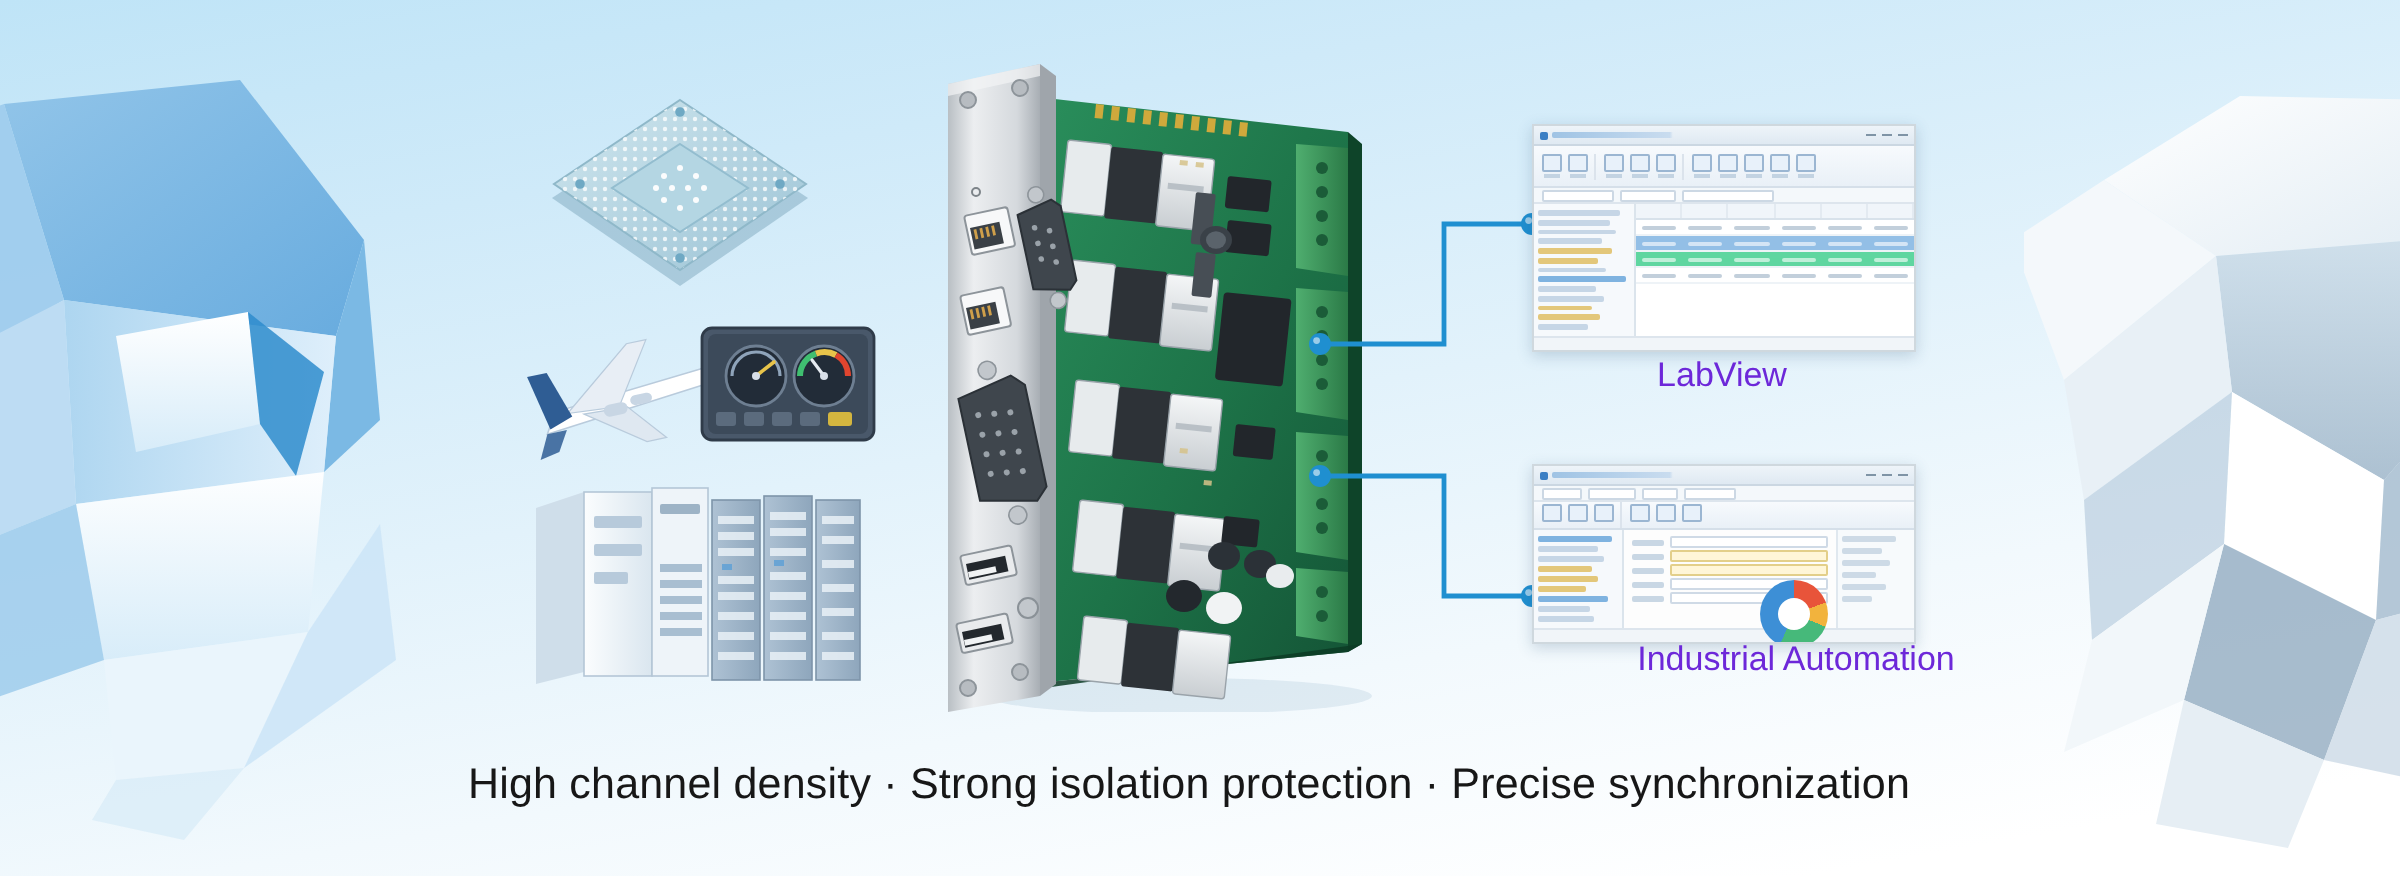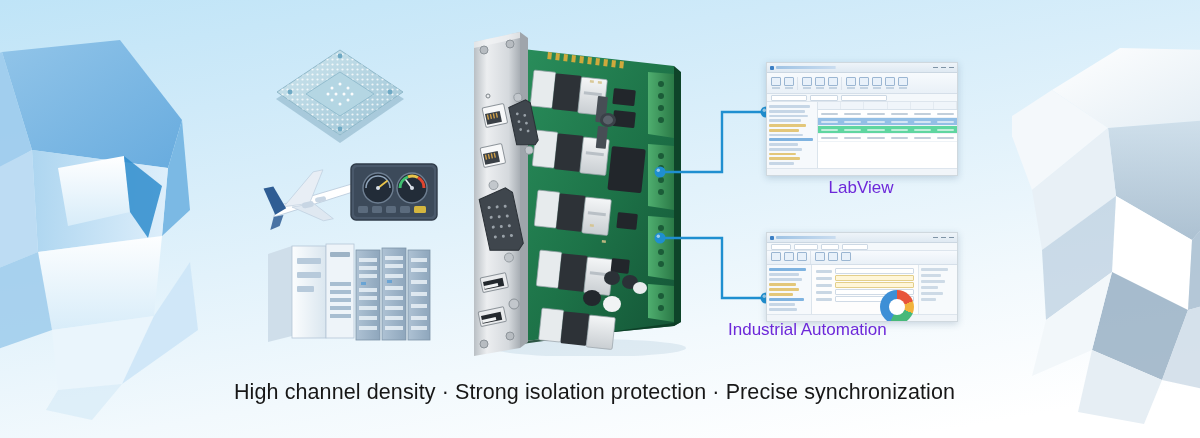--- a/index.html
+++ b/index.html
@@ -90,21 +90,21 @@
     position:relative;}
   .donut::after{content:"";position:absolute;inset:9px;background:#fff;border-radius:50%;}
   .right-panel{width:34px;background:#f7fafc;border-left:1px solid #e0e8ef;padding:3px 2px;
     display:flex;flex-direction:column;gap:3px;}
   .rp{height:3px;background:#cddae6;border-radius:1px;}
   .win-status{height:6px;background:#f1f5f9;border-top:1px solid #dde5ed;}
 
   
   .thumb-label{position:absolute;color:#6d28d9;font-size:17px;white-space:nowrap;}
   .lbl-labview{left:766px;top:178px;width:190px;text-align:center;}
-  .lbl-auto{left:728px;top:320px;width:240px;text-align:left;}
+  .lbl-auto{left:778px;top:320px;width:240px;text-align:center;}
 
   .tagline{
     position:absolute;left:0;right:11px;top:380px;text-align:center;
     font-size:21.5px;color:#171717;letter-spacing:.1px;
   }
 </style>
 </head>
 <body>
 
 <div class="stage">

